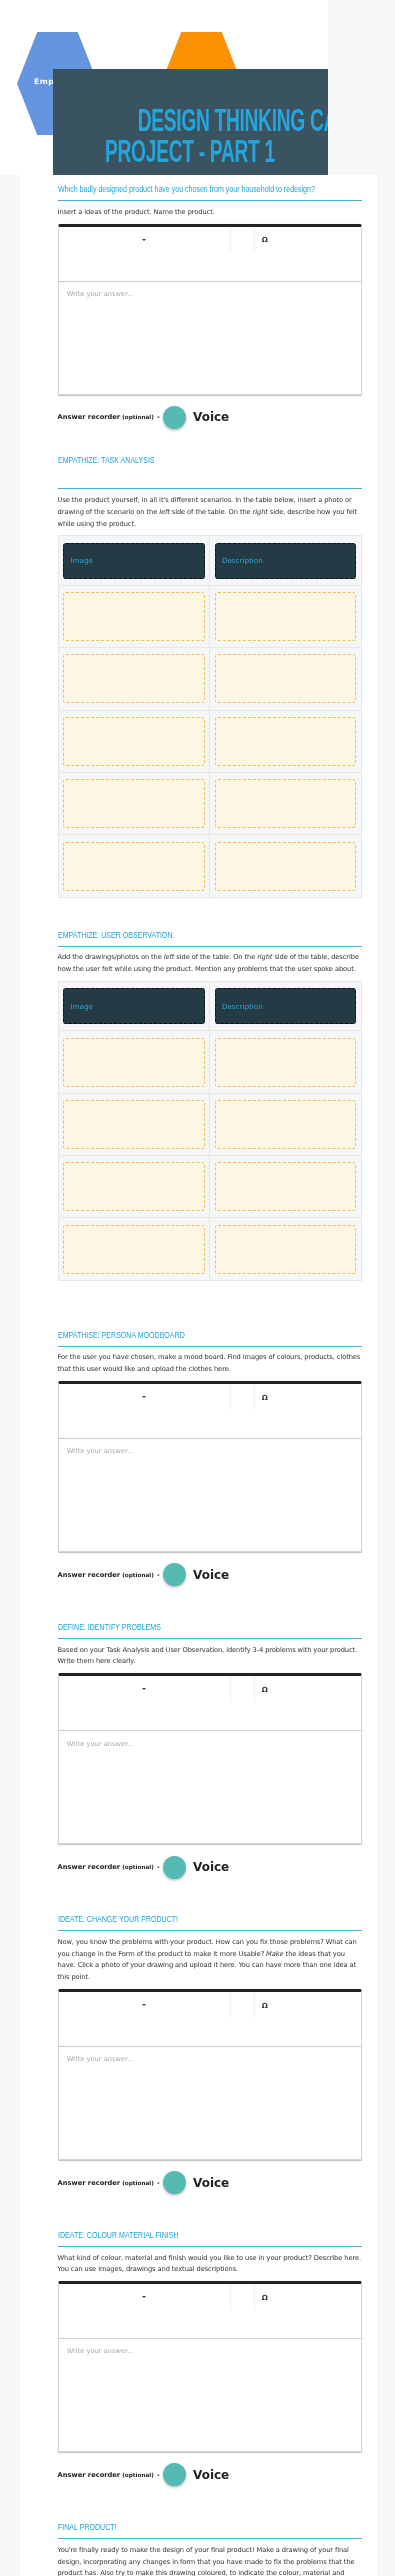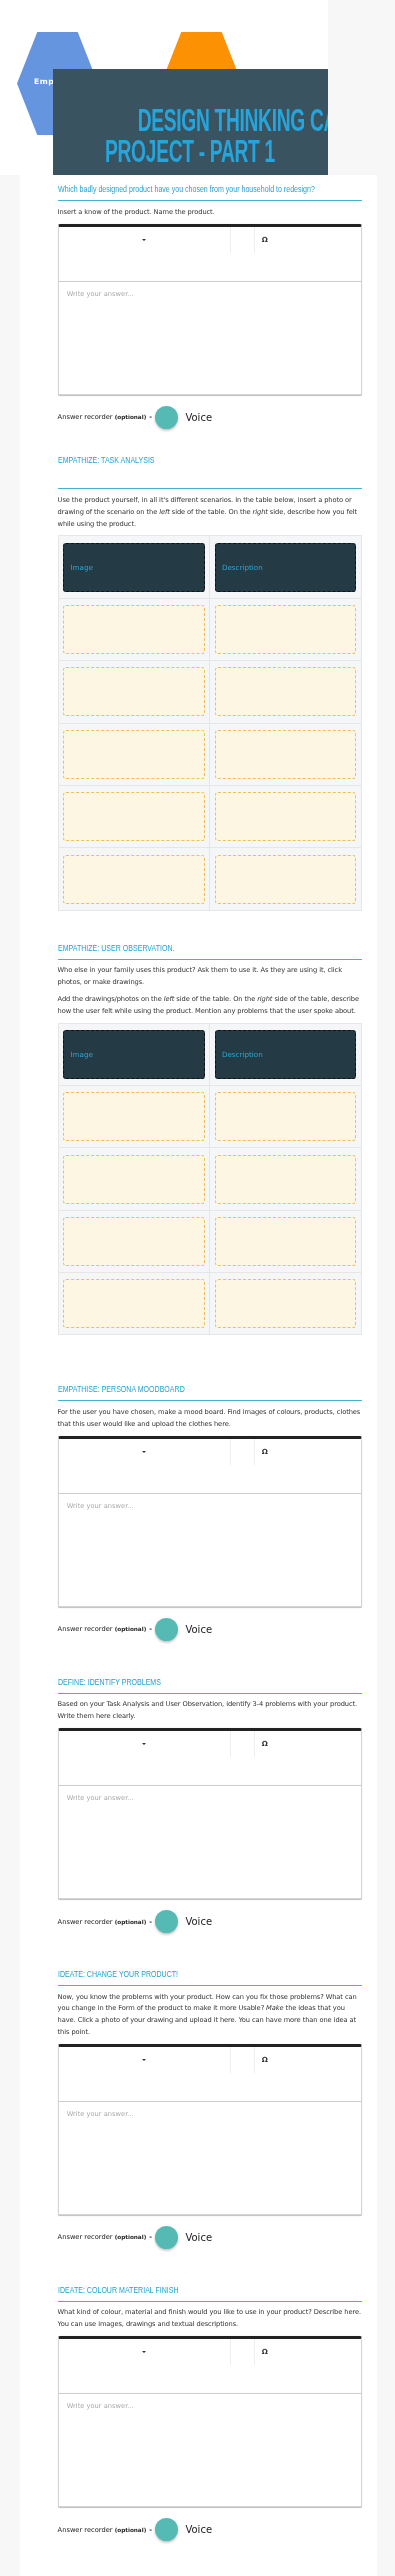--- a/index.html
+++ b/index.html
@@ -29,33 +29,33 @@
   
   .editor { border: 0.5px solid #d4d4d4; border-top: 3.6px solid #222; border-radius: 2.1px 2.1px 1px 1px; box-shadow: 0 0.5px 1px rgba(0,0,0,0.25); background: #fff; }
   .toolbar { height: 55px; display: flex; border-bottom: 1px solid #ccc; }
   .tb-dropdown { width: 172px; height: 26px; display: flex; align-items: center; justify-content: center; border-right: 0.5px solid #eee; cursor: pointer; }
   .tb-spacer { width: 24px; height: 26px; border-right: 0.5px solid #eee; }
   .tb-omega { height: 26px; display: flex; align-items: center; padding-left: 7.2px; font-weight: bold; font-size: 7.2px; color: #333; cursor: pointer; }
   .caret { width: 0; height: 0; border-left: 2.1px solid transparent; border-right: 2.1px solid transparent; border-top: 2.6px solid #333; }
   .answer-area { height: 112px; padding: 8.2px; font-size: 6.7px; color: #aaa; }
 
   .recorder { display: flex; align-items: center; margin-top: 12.4px; height: 20.6px; }
-  .rec-label { font-family: "DejaVu Sans", sans-serif; font-weight: normal; font-size: 6.7px; color: #222; }
+  .rec-label { font-family: "DejaVu Sans", sans-serif; font-weight: bold; font-size: 6.7px; color: #222; }
   .rec-opt { font-weight: bold; font-size: 5.7px; color: #222; margin-left: 2.1px; }
   .rec-dash { font-weight: bold; font-size: 6.7px; color: #222; margin: 0 3.1px 0 3.1px; }
   .rec-btn { width: 23px; height: 23px; border-radius: 50%; background: #55b9b4; box-shadow: 0 1.5px 2.6px rgba(0,0,0,0.25); cursor: pointer; }
-  .rec-voice { font-weight: normal; font-size: 10px; color: #222; margin-left: 7.2px; }
+  .rec-voice { font-weight: bold; font-size: 12px; color: #222; margin-left: 7.2px; }
 
   
   .grid-table { border: 0.5px solid #e6e6e6; background: #f5f6f7; margin-top: 3.1px; }
   .grid-row { display: flex; border-bottom: 0.5px solid #e6e6e6; }
   .grid-row:last-child { border-bottom: none; }
   .grid-cell { flex: 1; padding: 6.2px 4.6px; }
   .grid-cell:first-child { border-right: 0.5px solid #e6e6e6; }
-  .cell-head { height: 49px; background: #243b46; border: 0.5px dashed #111; border-radius: 3.1px; display: flex; align-items: center; padding-left: 6.2px; color: #2aa7d1; font-size: 7.2px; }
+  .cell-head { height: 36px; background: #243b46; border: 0.5px dashed #111; border-radius: 3.1px; display: flex; align-items: center; padding-left: 6.2px; color: #2aa7d1; font-size: 7.2px; }
   .cell-input { height: 49px; background: #fdf6e3; border: 0.8px dashed #efc05a; border-radius: 3.1px; cursor: text; }
 </style>
 </head>
 <body>
 
 <div class="page">
 
   <div class="banner">
     <div class="hex hex-blue"></div>
     <div class="hex hex-orange"></div>
@@ -66,21 +66,21 @@
       <div class="line">DESIGN THINKING CAPSTONE</div>
       <div class="line">PROJECT - PART 1</div>
     </div>
   </div>
 
   <div class="card">
 
     <div class="section">
       <h2 class="section-title">Which badly designed product have you chosen from your household to redesign?</h2>
       <div class="divider"></div>
-      <p class="prompt">Insert a know of the product. Name the product.</p>
+      <p class="prompt">Insert a ideas of the product. Name the product.</p>
       <div class="editor">
         <div class="toolbar">
           <div class="tb-dropdown">
               <span class="caret"></span>
             </div>
           <div class="tb-spacer"></div>
           <div class="tb-omega">Ω</div>
         </div>
         <div class="answer-area">Write your answer...</div>
       </div>
@@ -145,21 +145,20 @@
           <div class="grid-cell">
               <div class="cell-input"></div>
             </div>
         </div>
       </div>
     </div>
 
     <div class="section" style="padding-top:31px">
       <h2 class="section-title">EMPATHIZE: USER OBSERVATION.</h2>
       <div class="divider"></div>
-      <p class="prompt">Who else in your family uses this product? Ask them to use it. As they are using it, click photos, or make drawings.</p>
       <p class="prompt"><span>Add the drawings/photos on the </span><b>left</b><span> side of the table. On the </span><b>right</b><span> side of the table, describe how the user felt while using the product. Mention any problems that the user spoke about.</span></p>
       <div class="grid-table">
         <div class="grid-row">
           <div class="grid-cell">
               <div class="cell-head">Image</div>
             </div>
           <div class="grid-cell">
               <div class="cell-head">Description</div>
             </div>
         </div>

